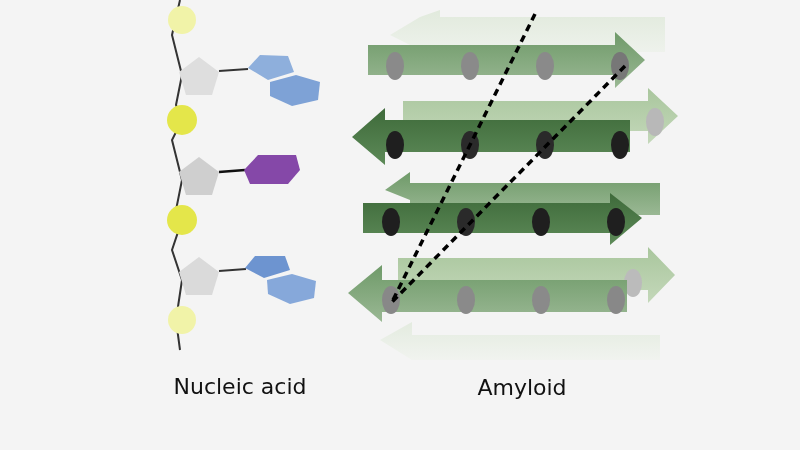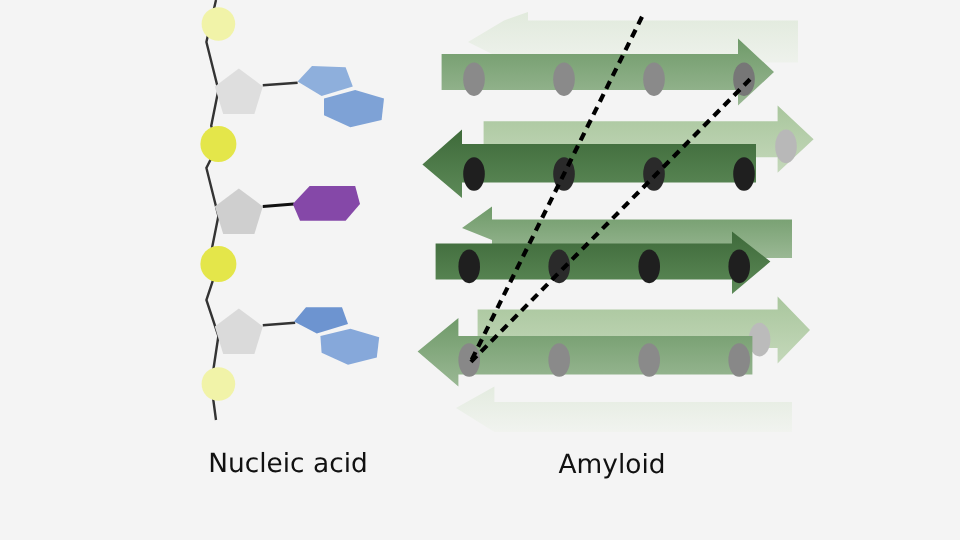--- a/index.html
+++ b/index.html
@@ -1,20 +1,20 @@
 <!DOCTYPE html>
 <html><head>
 <meta charset="utf-8">
 <style>
   html, body { margin:0; padding:0; }
   body { width:800px; height:450px; background:#f4f4f4; overflow:hidden; position:relative; font-family:"DejaVu Sans", sans-serif; }
   svg.diagram { position:absolute; left:0; top:0; }
   .label { position:absolute; text-align:center; color:#111; font-size:22px; line-height:30px; }
   #lbl-na { left:145px; top:372px; width:190px; }
-  #lbl-am { left:420px; top:373px; width:180px;text-align:center; }
+  #lbl-am { left:432px; top:373px; width:180px;text-align:center; }
 </style>
 </head>
 <body>
 
 <svg class="diagram" width="800" height="450">
   <defs>
     <linearGradient id="gDark" x1="0" y1="0" x2="0" y2="1">
       <stop offset="0" stop-color="#3e6a3a"></stop>
         <stop offset="1" stop-color="#5d8a58"></stop>
     </linearGradient>

